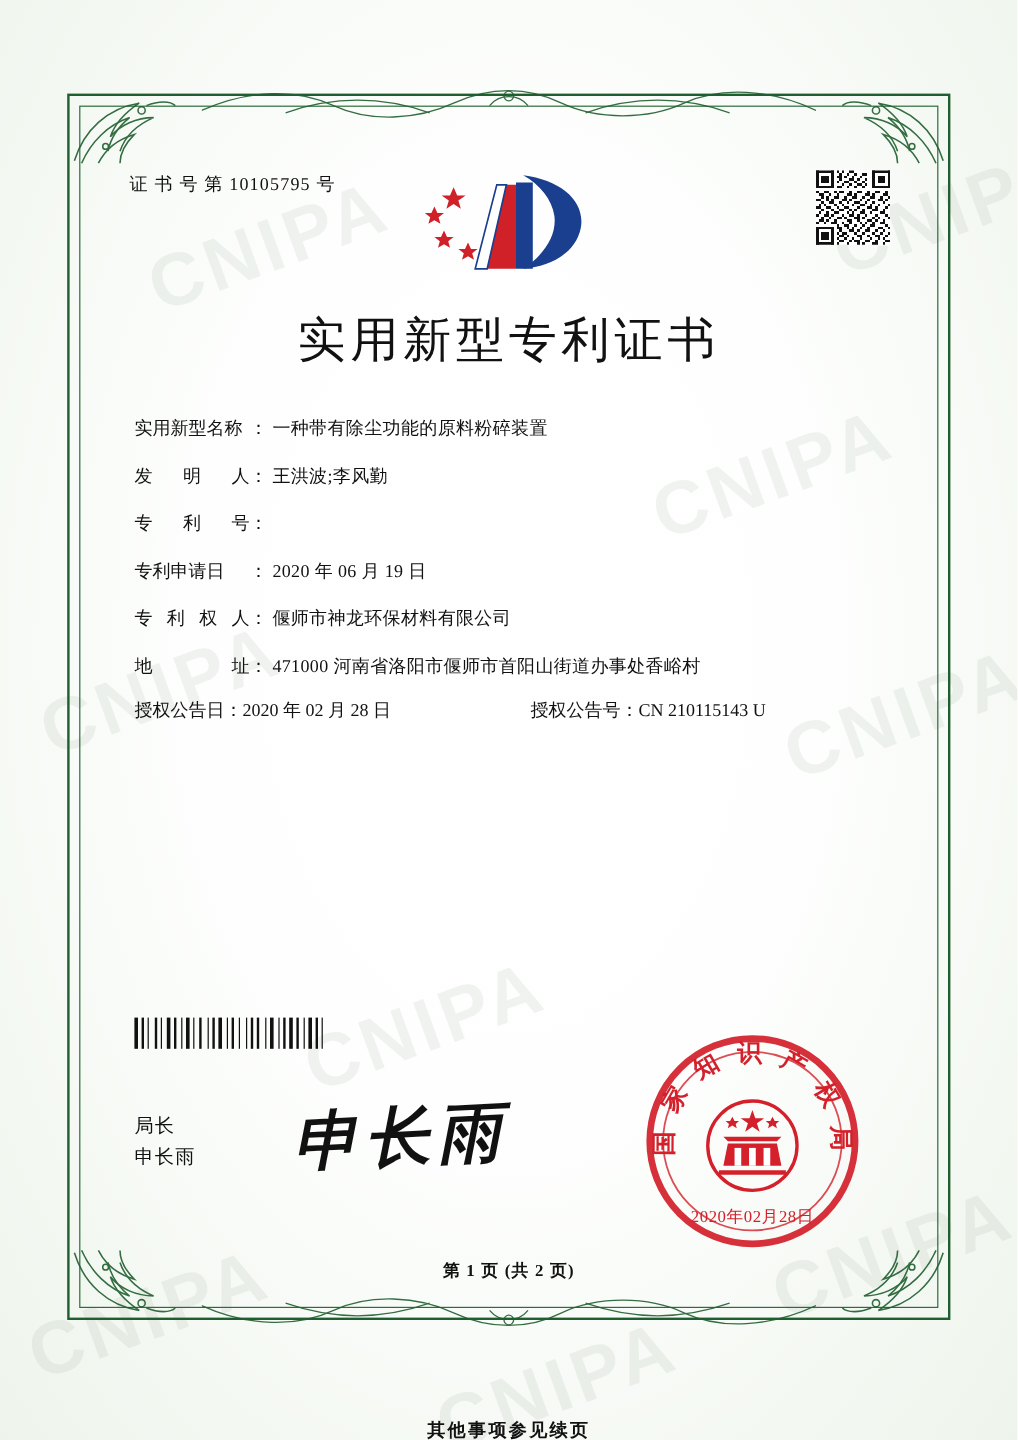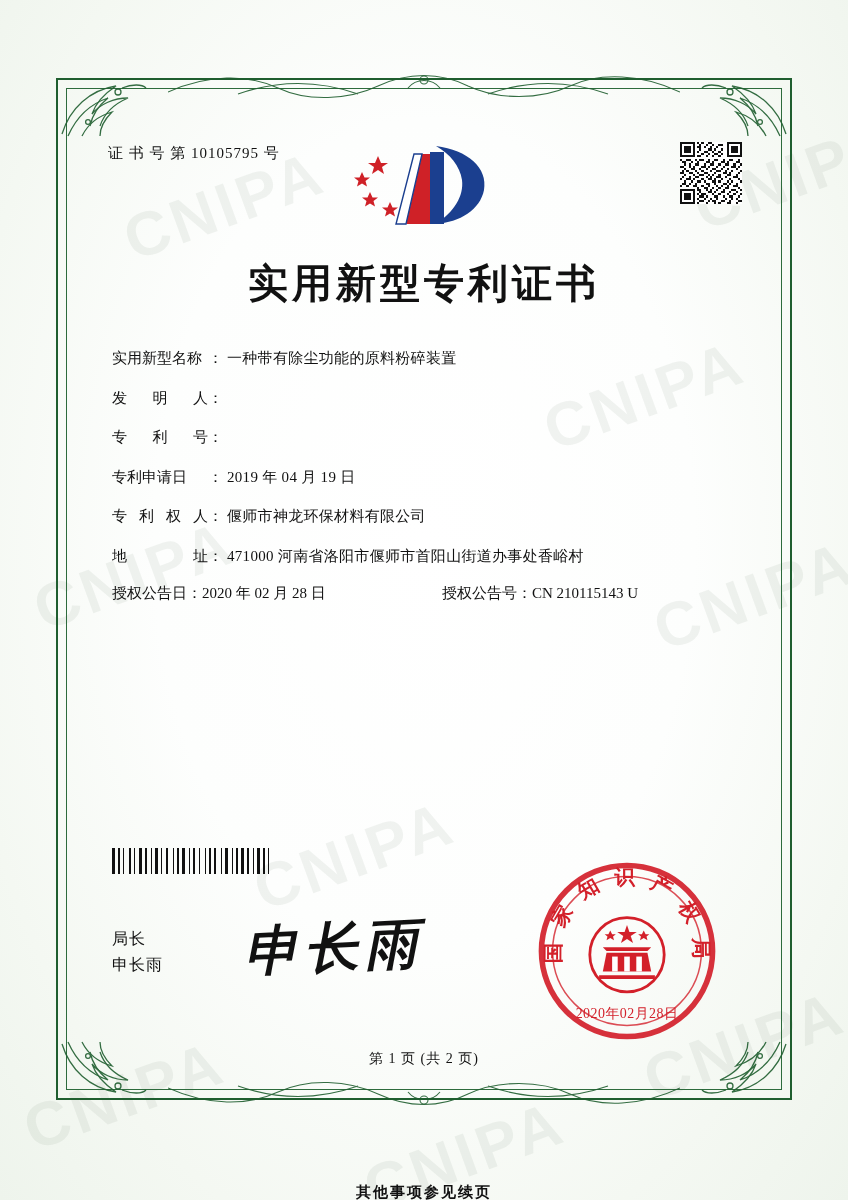--- a/index.html
+++ b/index.html
@@ -105,21 +105,21 @@
     height: 92px;
   }
 
   .title {
     position: absolute;
     left: 0;
     right: 0;
     top: 168px;
     text-align: center;
     font-size: 40px;
-    font-weight: bold;
+    font-weight: normal;
     letter-spacing: 4px;
     font-family: "Liberation Serif", "DejaVu Serif", serif;
     color: #111;
   }
 
   .fields {
     position: absolute;
     left: 46px;
     top: 262px;
     width: 640px;
@@ -221,20 +221,21 @@
   }
 
   .page-no {
     position: absolute;
     left: 0;
     right: 0;
     top: 962px;
     text-align: center;
     font-size: 14px;
     letter-spacing: 1px;
+    font-weight: bold;
   }
 
   .footer-note {
     position: absolute;
     left: 0;
     right: 0;
     top: 1142px;
     text-align: center;
     font-size: 15px;
     font-weight: bold;
@@ -561,33 +562,34 @@
           <div class="field-sep">：</div>
           <div class="field-value">一种带有除尘功能的原料粉碎装置</div>
         </div>
         <div class="field-row">
           <div class="field-label spread">
             <span>发</span>
             <span>明</span>
             <span>人</span>
           </div>
           <div class="field-sep">：</div>
+          <div class="field-value">王洪波;李风勤</div>
         </div>
         <div class="field-row">
           <div class="field-label spread">
             <span>专</span>
             <span>利</span>
             <span>号</span>
           </div>
           <div class="field-sep">：</div>
         </div>
         <div class="field-row">
           <div class="field-label">专利申请日</div>
           <div class="field-sep">：</div>
-          <div class="field-value">2019 年 04 月 19 日</div>
+          <div class="field-value">2020 年 06 月 19 日</div>
         </div>
         <div class="field-row">
           <div class="field-label spread">
             <span>专</span>
             <span>利</span>
             <span>权</span>
             <span>人</span>
           </div>
           <div class="field-sep">：</div>
           <div class="field-value">偃师市神龙环保材料有限公司</div>

